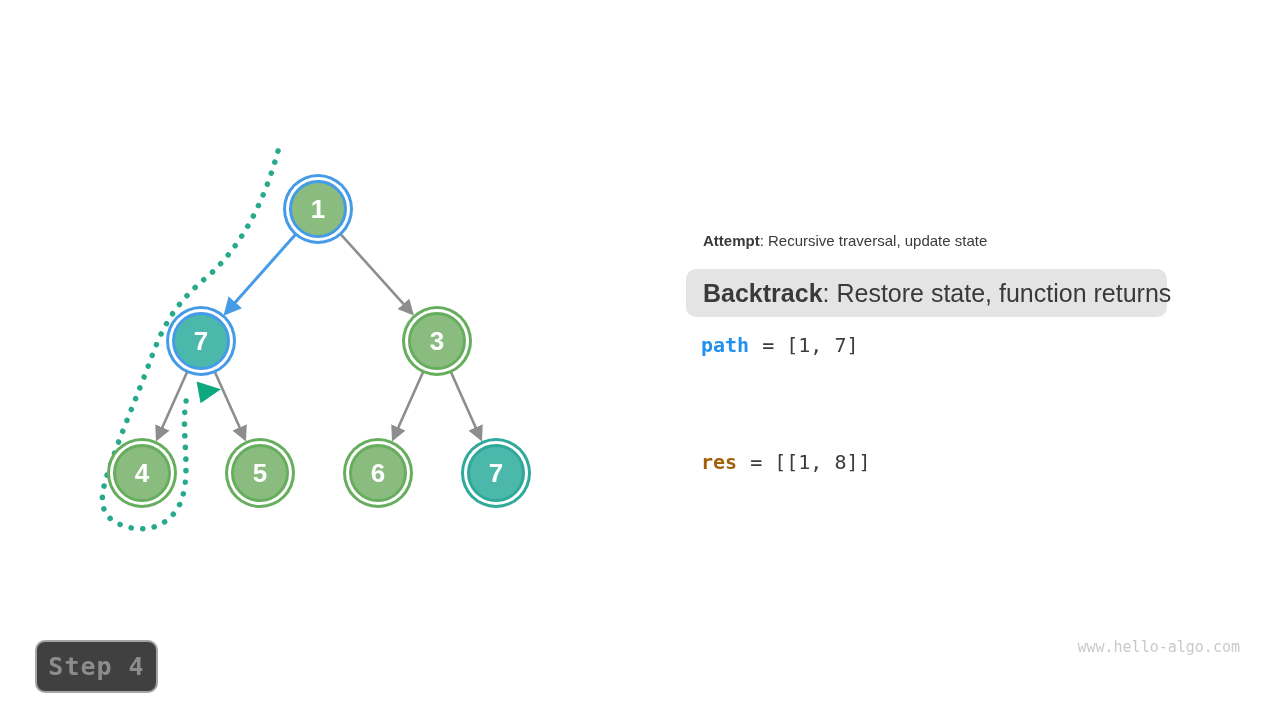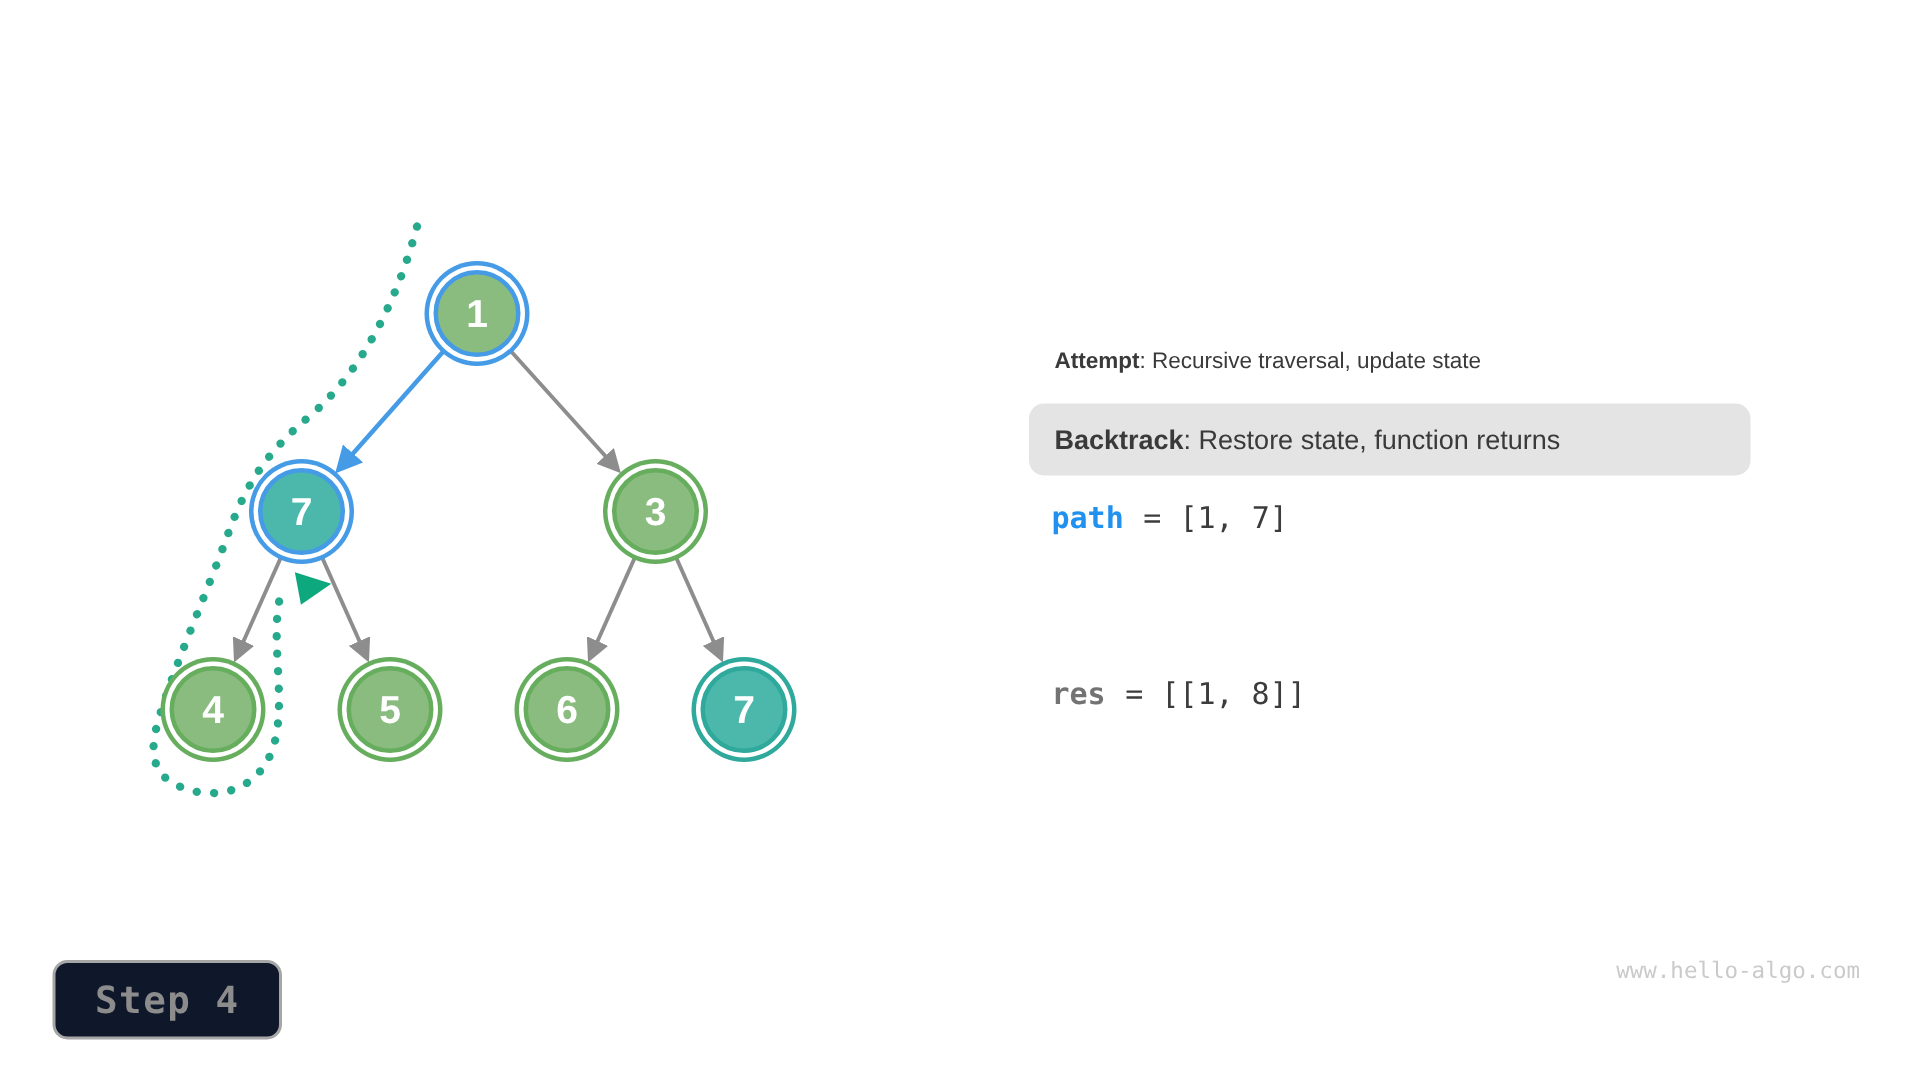--- a/index.html
+++ b/index.html
@@ -59,47 +59,47 @@
     left: 686px;
     top: 269px;
     width: 481px;
     height: 48px;
     box-sizing: border-box;
     background: #E4E4E4;
     border-radius: 10px;
     display: flex;
     align-items: center;
     padding: 0 17px;
-    font-size: 18px;
+    font-size: 25px;
     color: #3A3A3A;
     white-space: nowrap;
   }
   .code-line {
     position: absolute;
     left: 701px;
     font-family: "DejaVu Sans Mono", monospace;
     font-size: 20px;
     color: #3C3C3C;
     white-space: nowrap;
   }
   .path-line { top: 333px; }
   .res-line  { top: 450px; }
   .code-var  { font-weight: bold; }
   .code-var--blue { color: #2191F0; }
-  .code-var--teal { color: #737373; margin-top: 32px; }
+  .code-var--teal { color: #a16207; margin-top: 32px; }
   .code-value { margin-left: 13px; }
   
   .step-box {
     position: absolute;
     left: 35px;
     top: 640px;
-    width: 153px;
+    width: 123px;
     height: 53px;
     box-sizing: border-box;
-    background: #0f172a;
+    background: #404040;
     border: 2px solid #A6A6A6;
     border-radius: 10px;
     display: flex;
     align-items: center;
     justify-content: center;
     font-family: "DejaVu Sans Mono", monospace;
     font-weight: bold;
     font-size: 25px;
     letter-spacing: 1px;
     color: #8C8C8C;

